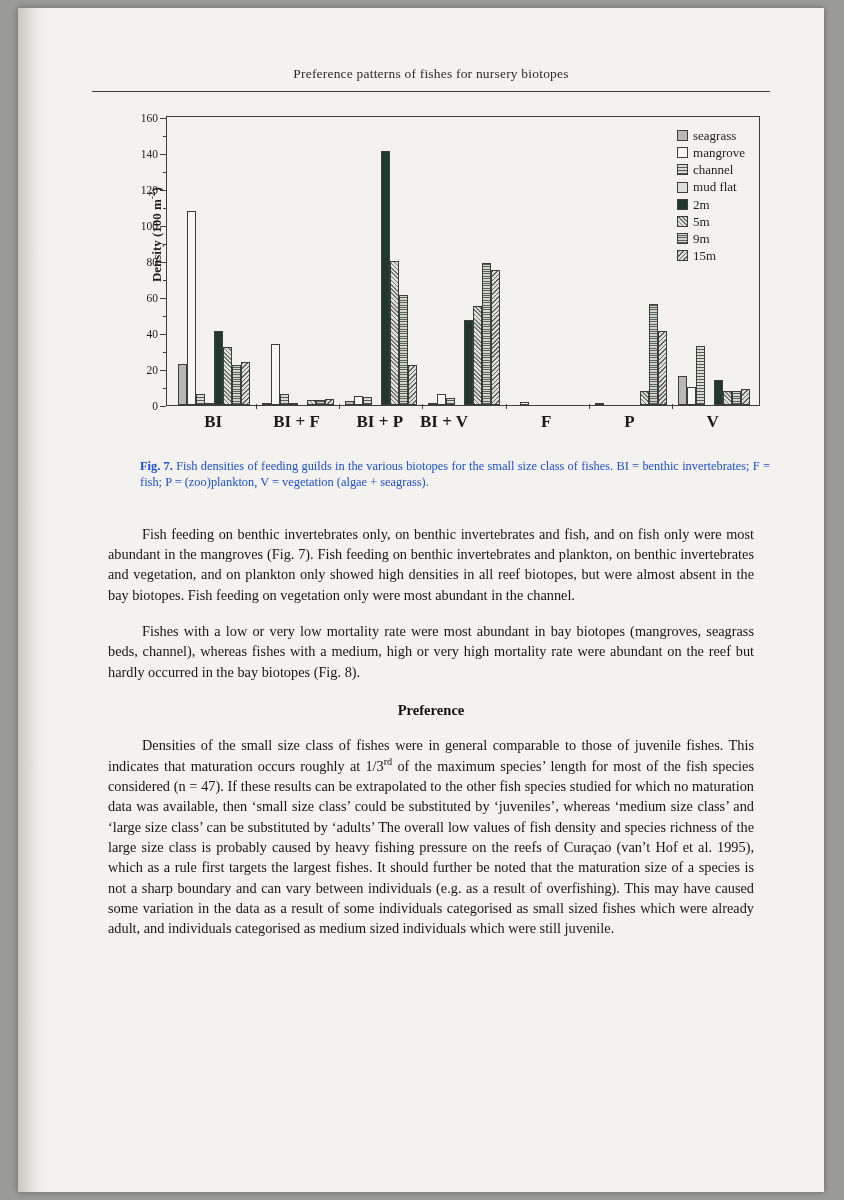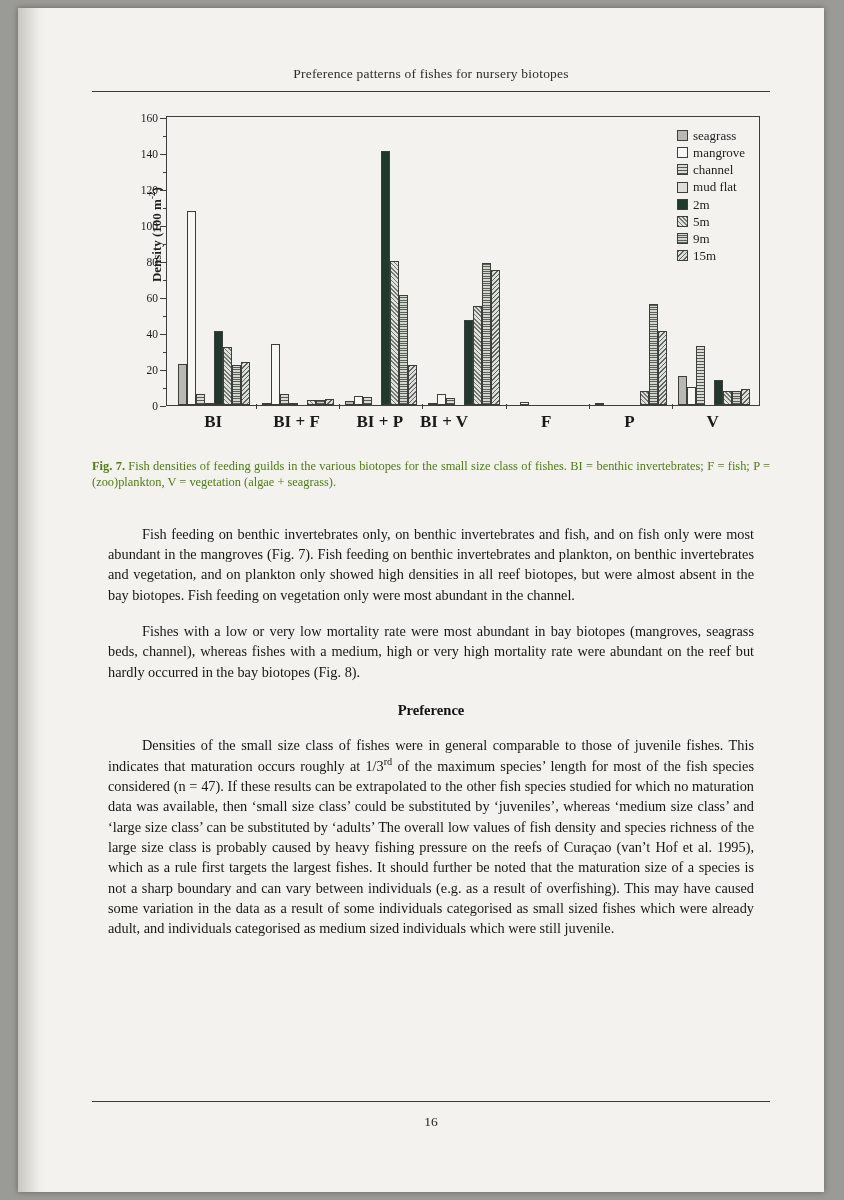--- a/index.html
+++ b/index.html
@@ -167,21 +167,22 @@
     box-sizing:border-box;
     flex:0 0 auto;
   }
 
   
   .caption{
     margin-top:18px;
     font-size:12.4px;
     line-height:1.32;
     text-align:justify;
-    color:#4d7c0f;
+    color:#1d4ed8;
+    margin-left:48px;
   }
   .caption b{font-weight:bold;}
 
   p.body{
     margin:16px;
     font-size:14.3px;
     line-height:1.42;
     text-align:justify;
     color:#161616;
     text-indent:34px;
@@ -383,19 +384,15 @@
     <div class="spacer"></div>
 
     <p class="body">Fish feeding on benthic invertebrates only, on benthic invertebrates and fish, and on fish only were most abundant in the mangroves (Fig. 7). Fish feeding on benthic invertebrates and plankton, on benthic invertebrates and vegetation, and on plankton only showed high densities in all reef biotopes, but were almost absent in the bay biotopes. Fish feeding on vegetation only were most abundant in the channel.</p>
     <p class="body">Fishes with a low or very low mortality rate were most abundant in bay biotopes (mangroves, seagrass beds, channel), whereas fishes with a medium, high or very high mortality rate were abundant on the reef but hardly occurred in the bay biotopes (Fig. 8).</p>
 
     <h2 class="section">Preference</h2>
 
     <p class="body"><span>Densities of the small size class of fishes were in general comparable to those of juvenile fishes. This indicates that maturation occurs roughly at 1/3</span><sup>rd</sup><span> of the maximum species’ length for most of the fish species considered (n = 47). If these results can be extrapolated to the other fish species studied for which no maturation data was available, then ‘small size class’ could be substituted by ‘juveniles’, whereas ‘medium size class’ and ‘large size class’ can be substituted by ‘adults’  The overall low values of fish density and species richness of the large size class is probably caused by heavy fishing pressure on the reefs of Curaçao (van’t Hof et al. 1995), which as a rule first targets the largest fishes. It should further be noted that the maturation size of a species is not a sharp boundary and can vary between individuals (e.g. as a result of overfishing). This may have caused some variation in the data as a result of some individuals categorised as small sized fishes which were already adult, and individuals categorised as medium sized individuals which were still juvenile.</span></p>
 
 
-    <div class="footwrap">
-      <div class="rule-bottom"></div>
-      <div class="pagenum">16</div>
-    </div>
 
   </div>
 </div>
 
 </body></html>

